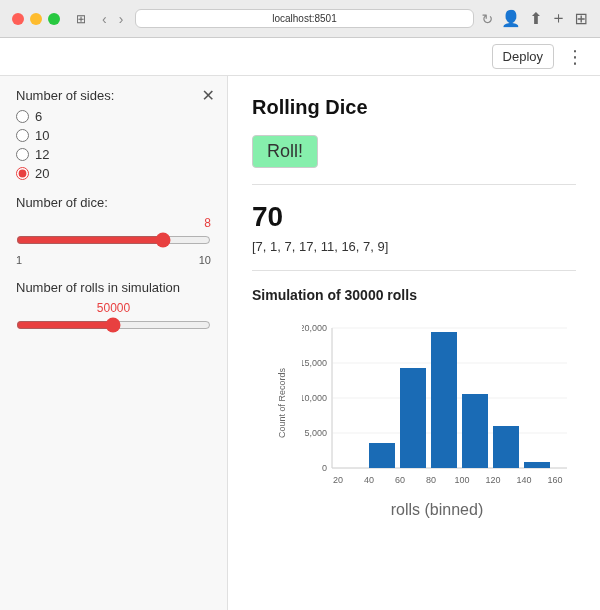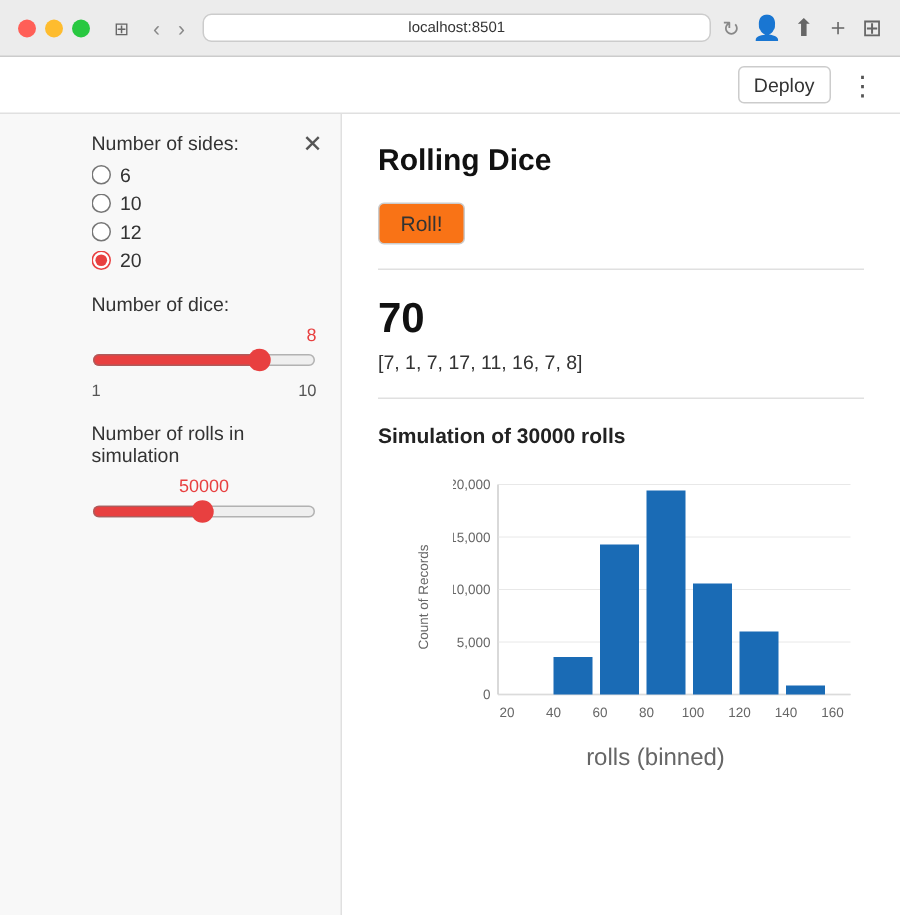--- a/index.html
+++ b/index.html
@@ -78,21 +78,21 @@
     .close-btn {
       position: absolute;
       top: 10px;
       right: 12px;
       background: none;
       border: none;
       font-size: 16px;
       cursor: pointer;
       color: #555;
     }
-    .sidebar-section { margin-bottom: 14px; margin-left: 45px; }
+    .sidebar-section { margin-bottom: 14px; }
     .sidebar-label {
       font-size: 13px;
       color: #333;
       margin-bottom: 6px;
       font-weight: 400;
     }
     .radio-group { display: flex; flex-direction: column; gap: 4px; }
     .radio-item {
       display: flex;
       align-items: center;
@@ -135,25 +135,25 @@
       padding: 20px 24px;
       overflow-y: auto;
     }
     .page-title {
       font-size: 20px;
       font-weight: 700;
       color: #111;
       margin-bottom: 16px;
     }
     .roll-btn {
-      background: #f97316;
+      background: #86efac;
       border: 1px solid #ccc;
       border-radius: 4px;
       padding: 5px 14px;
-      font-size: 14px;
+      font-size: 18px;
       cursor: pointer;
       color: #333;
       margin-bottom: 16px;
     }
     .divider {
       border: none;
       border-top: 1px solid #e0e0e0;
       margin-bottom: 16px;
     }
     .roll-result {
@@ -266,21 +266,21 @@
         <input type="range" min="1000" max="100000" value="50000" style="">
       </div>
     </div>
   </div>
 
   <div class="main-content">
     <h1 class="page-title">Rolling Dice</h1>
     <button class="roll-btn">Roll!</button>
     <hr class="divider">
     <div class="roll-result">70</div>
-    <div class="roll-detail">[7, 1, 7, 17, 11, 16, 7, 8]</div>
+    <div class="roll-detail">[7, 1, 7, 17, 11, 16, 7, 9]</div>
     <hr class="divider2">
 
     <div class="chart-title">Simulation of 30000 rolls</div>
 
     <div style="display:flex; align-items: flex-start; position:relative; margin-left: 10px;">
 
       <div style="position:relative; width:40px; height:180px; display:flex; align-items:center; justify-content:center;">
         <div style="transform:rotate(-90deg); font-size:9px; color:#666; white-space:nowrap; width:80px; text-align:center;">Count of Records</div>
       </div>
 

